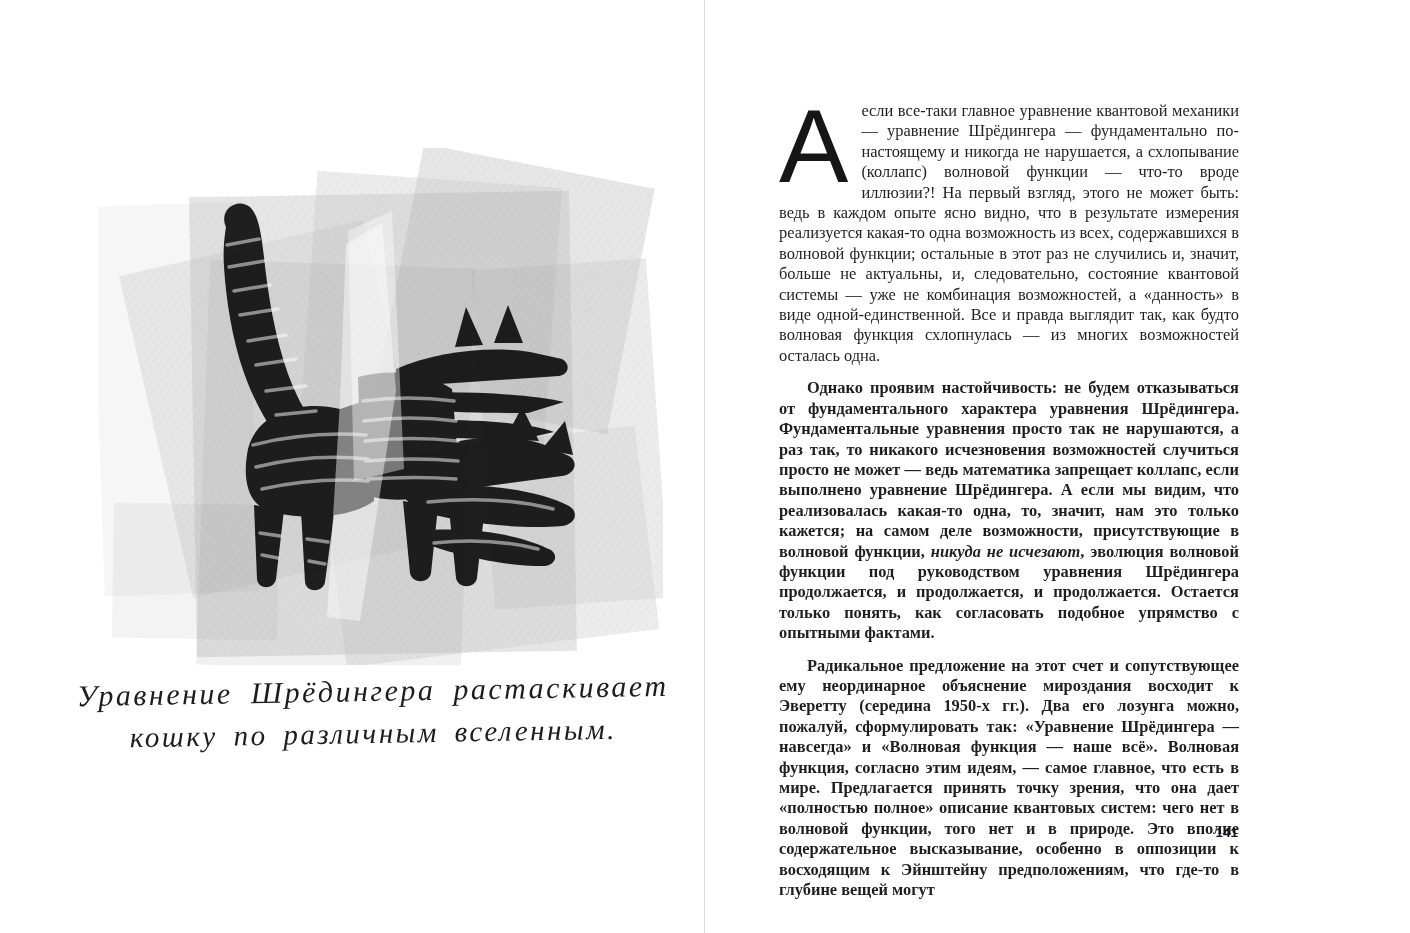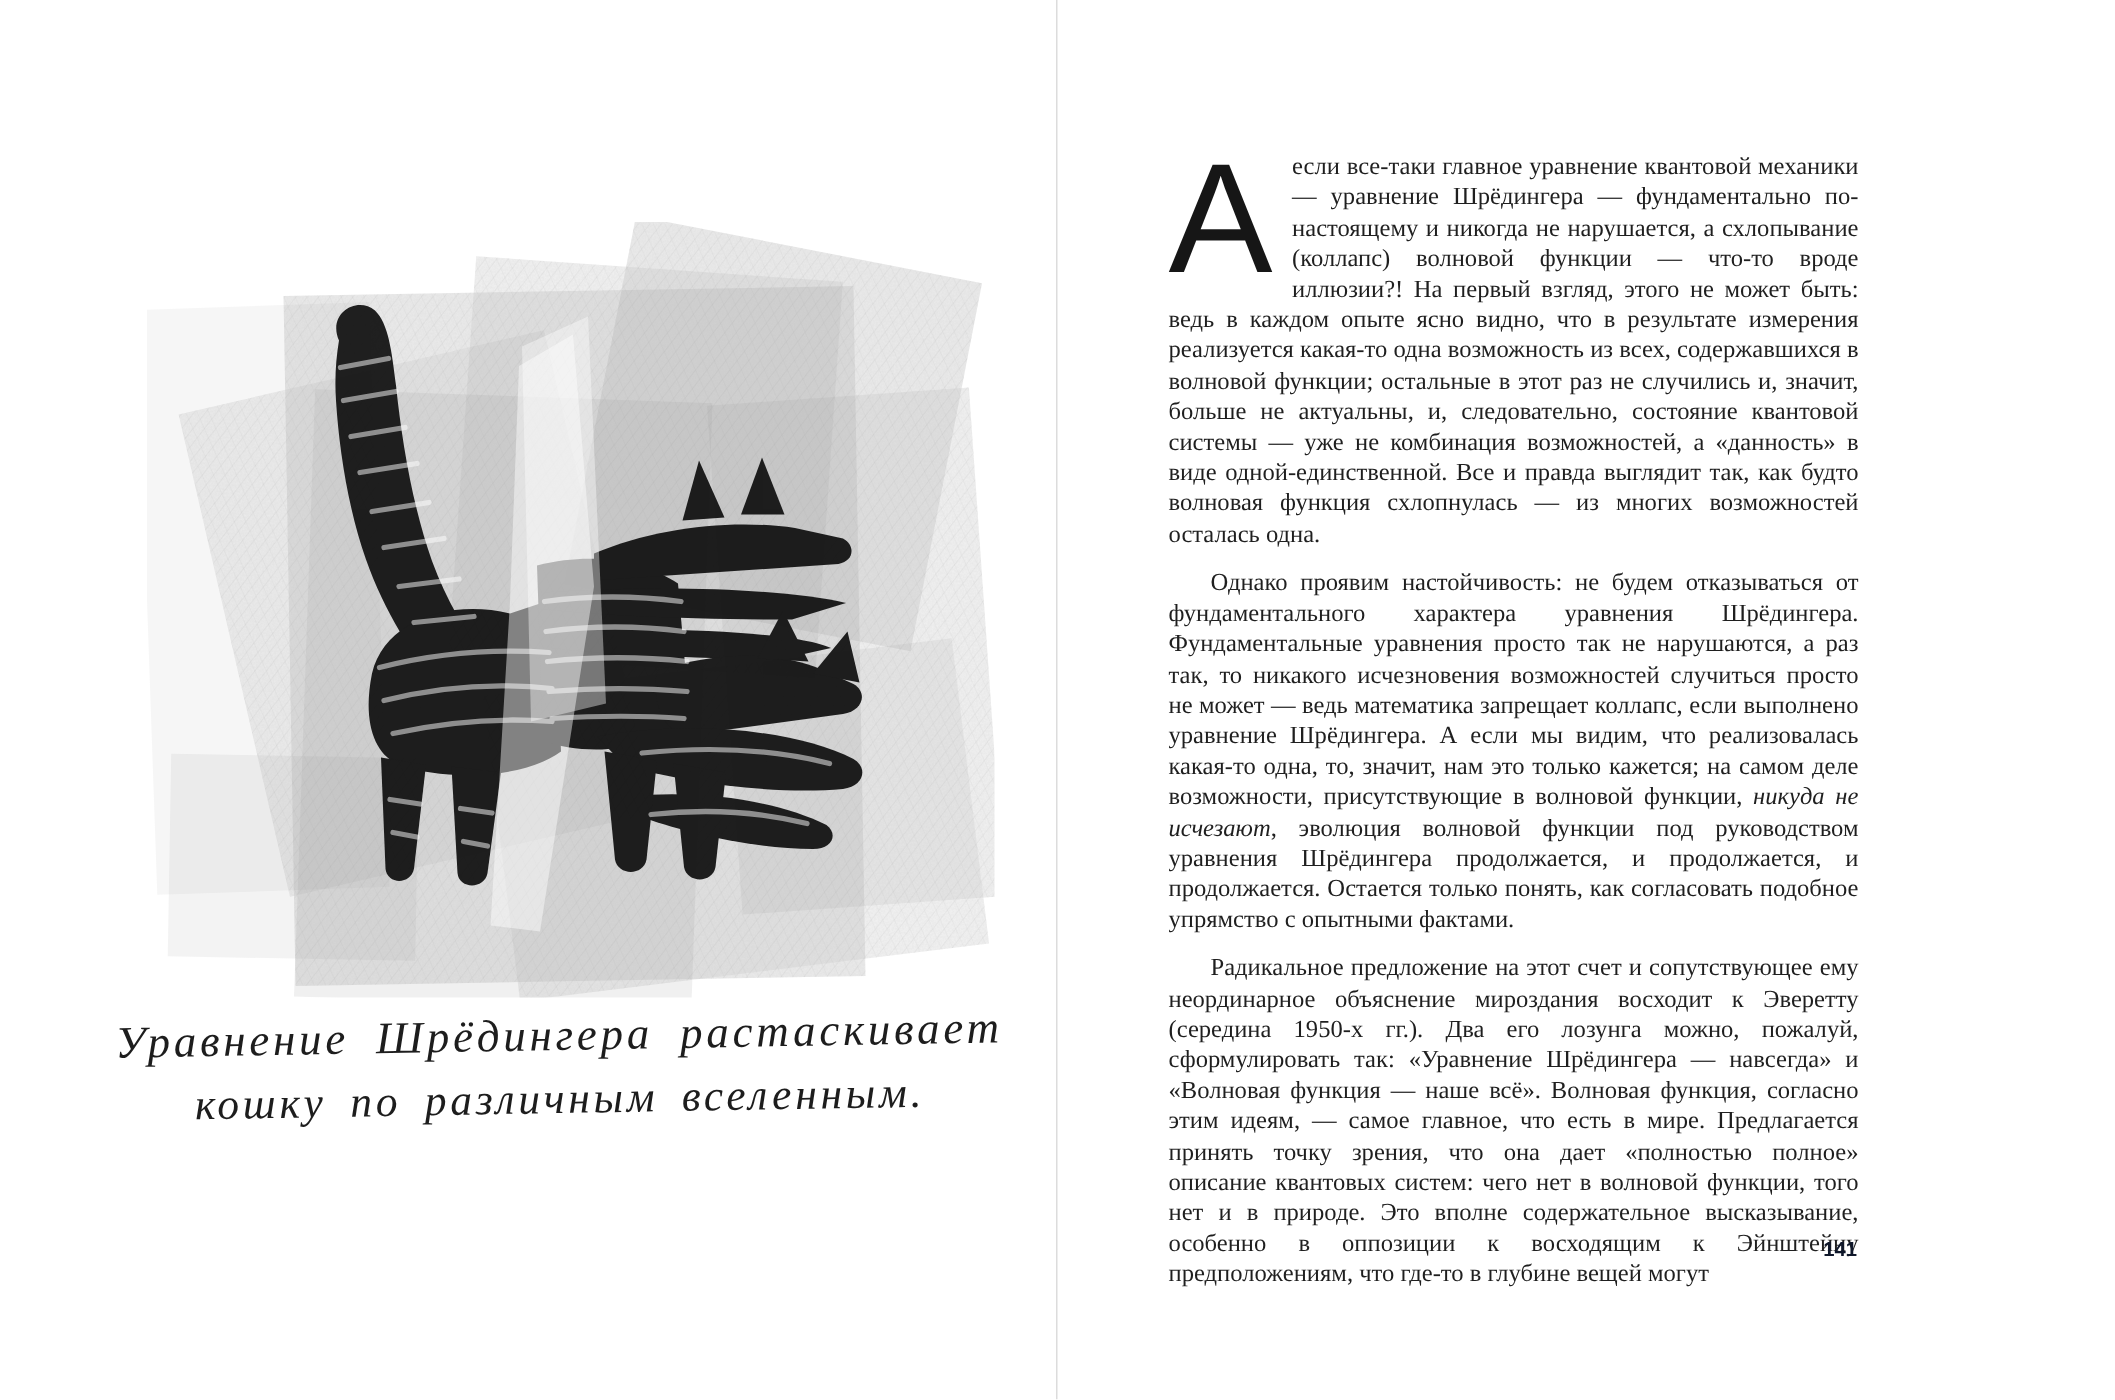--- a/index.html
+++ b/index.html
@@ -63,20 +63,21 @@
     width: 460px;
     font-size: 16.4px;
     line-height: 20.4px;
     text-align: justify;
     color: #1f1f1f;
   }
   .text-column p { margin: 0; }
   .text-column p.indent {
     margin-top: 12px;
     text-indent: 28px;
+    font-weight: bold;
   }
   .dropcap {
     float: left;
     font-family: "Liberation Sans", sans-serif;
     font-weight: 400;
     font-size: 104px;
     line-height: 80px;
     height: 80px;
     margin: 5px 13px 0 0;
     color: #161616;

